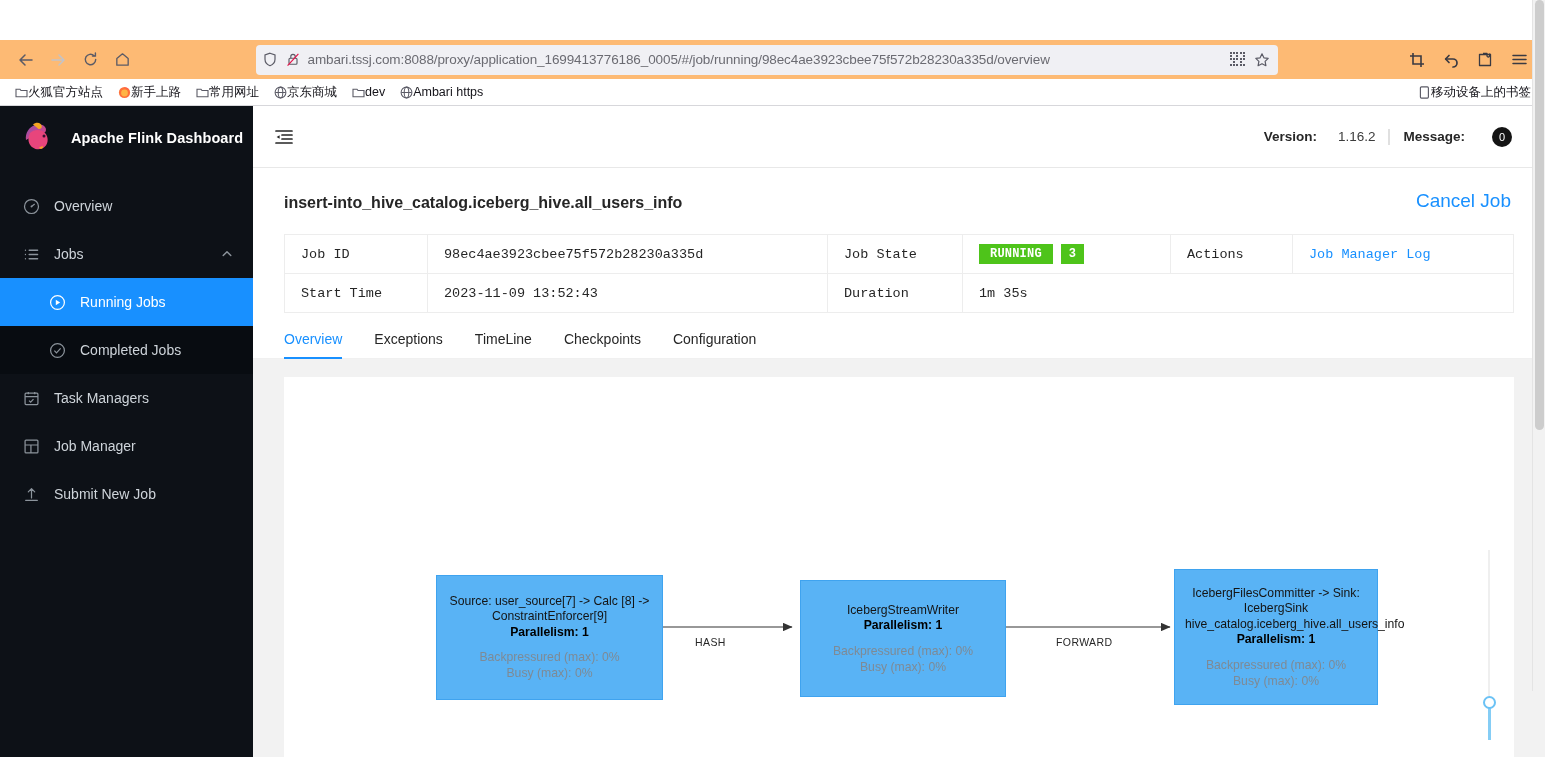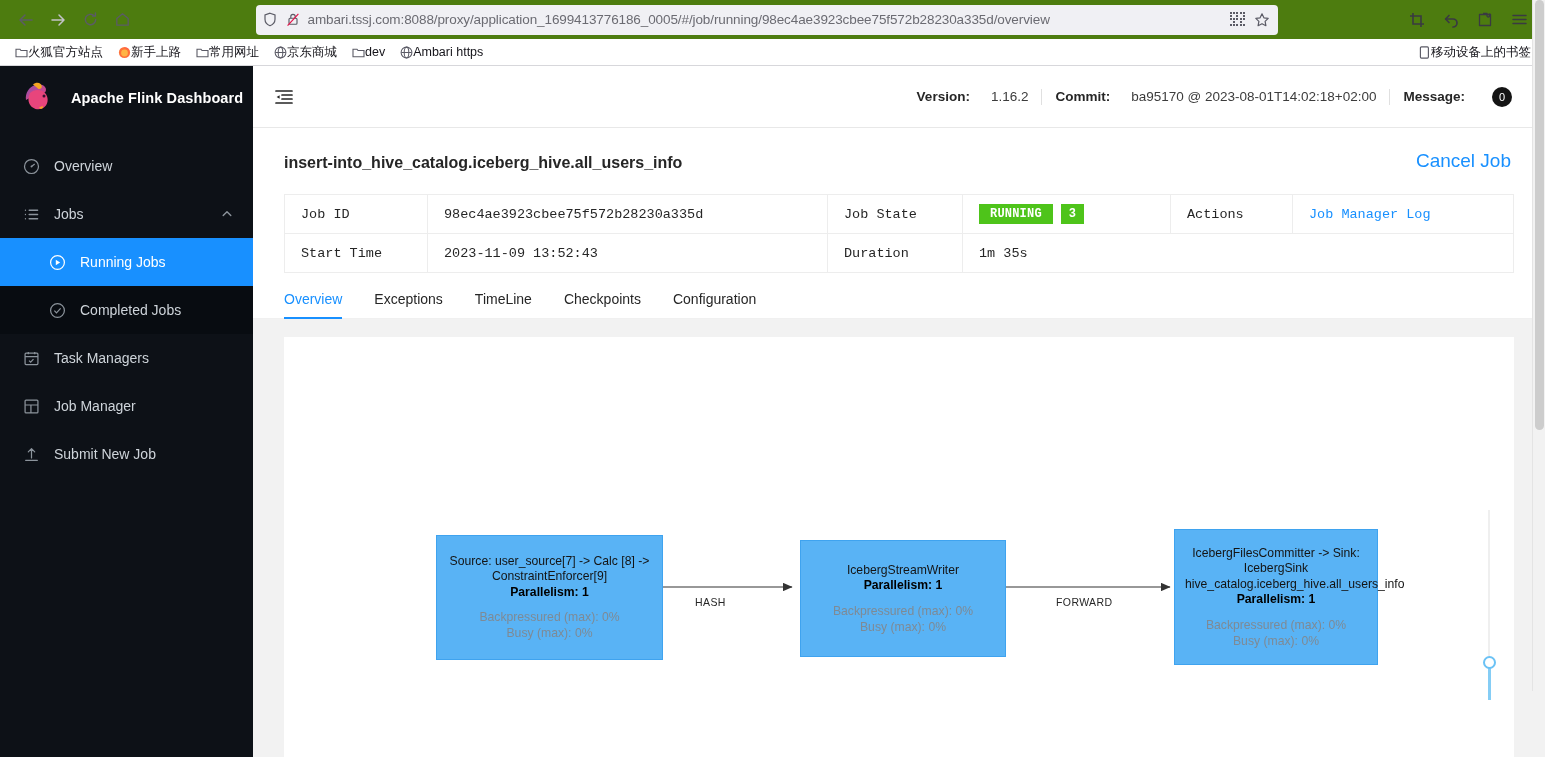--- a/index.html
+++ b/index.html
@@ -8,21 +8,21 @@
     width: 1545px; height: 757px;
     font-family: "Liberation Sans", sans-serif;
     background: #ffffff; overflow: hidden;
   }
 
   
   .browser-chrome { width: 1545px; background: #ffffff; }
 
   .nav-bar {
     height: 39px; display: flex; align-items: center;
-    padding: 0 10px; background: #4d7c0f;
+    padding: 0 10px; background: #fdba74; margin-top: 40px;
   }
   .nav-btn {
     width: 32px; height: 30px; display: flex; align-items: center; justify-content: center;
     color: #5b5b66; flex: none;
   }
   .nav-btn svg { display: block; }
   .nav-btn.disabled { color: #c3c3c8; }
 
   .url-wrap {
     flex: 1; display: flex; justify-content: center; padding: 0 8px;
@@ -479,24 +479,20 @@
           <path d="M5.6 8.2L2.6 10l3 1.8z" fill="#262626" stroke="none"></path>
         </svg>
       </span>
 
       <div class="topbar-right">
         <div class="meta-item">
           <b>Version:</b>
           <span class="val">1.16.2</span>
         </div>
         <div class="meta-div"></div>
-        <div class="meta-item">
-          <b>Commit:</b>
-          <span class="val">ba95170 @ 2023-08-01T14:02:18+02:00</span>
-        </div>
         <div class="meta-div"></div>
         <div class="meta-item">
           <b>Message:</b>
           <span class="msg-badge">0</span>
         </div>
       </div>
     </div>
 
     <div class="content">
 

